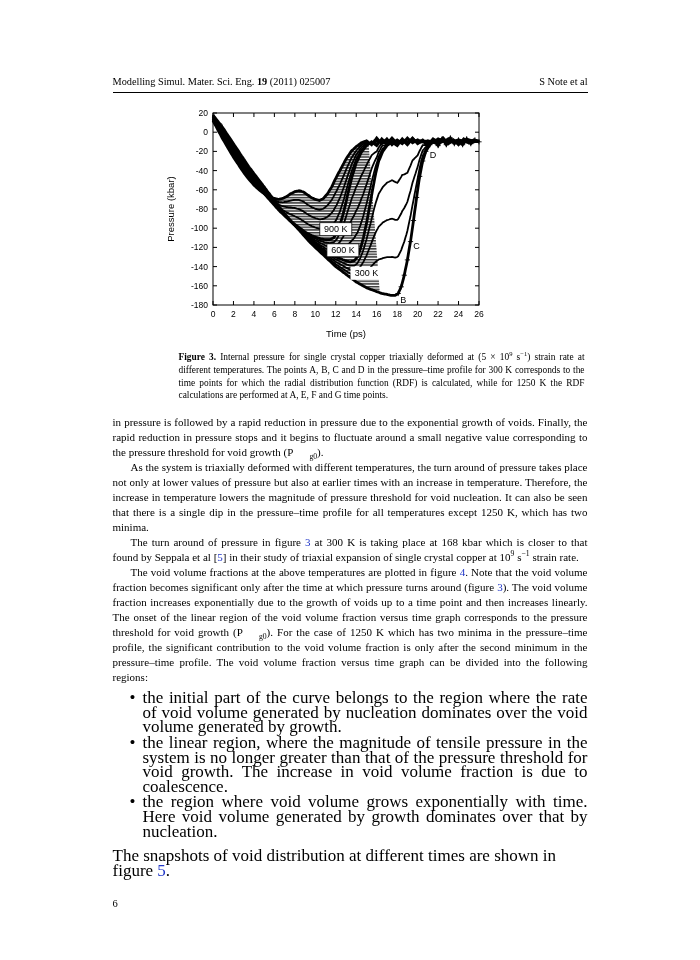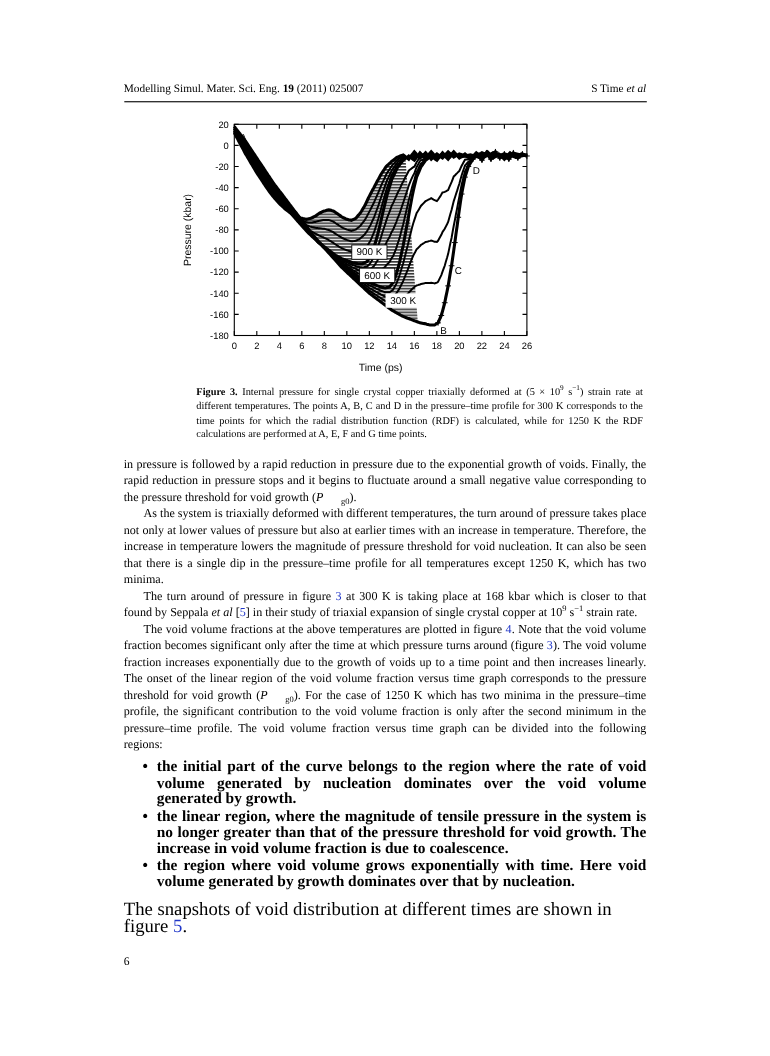--- a/index.html
+++ b/index.html
@@ -15,39 +15,39 @@
   .figure{margin-top:12px;}
   .chart{margin-left:50px;width:330px;height:236px;}
   .chart svg text{fill:#000;}
   .chart .tick{font:8.5px "Liberation Sans",sans-serif;}
   .chart .axis{font:9.5px "Liberation Sans",sans-serif;}
   .chart .ann{font:9px "Liberation Sans",sans-serif;}
   .caption{width:406px;margin:10px 0 0 66px;font-size:9.4px;line-height:12.8px;text-align:justify;}
   .body-text{margin-top:13px;font-size:11px;line-height:15px;}
   .para{margin:0;text-align:justify;}
   .para.indent{text-indent:18px;}
-  .bullets{margin:6px 0 0;padding:0 0 0 30px;list-style:none;font-size:14px;line-height:14.6px;font-weight:bold;}
+  .bullets{margin:6px 0 0;padding:0 0 0 30px;list-style:none;font-size:17px;line-height:14.6px;}
   .bullets li{position:relative;margin-bottom:1px;text-align:justify;}
   .bullets li::before{content:"•";position:absolute;left:-13px;}
   .closing{margin:9px 0 0;font-size:17px;line-height:15px;text-align:left;}
   .page-number{margin-top:20px;font-size:10.5px;}
   .seg-b{font-weight:700;}
-  .seg-i{font-style:italic;margin-top:39px;}
+  .seg-i{margin-top:39px;}
   .seg-sup{vertical-align:super;font-size:0.7em;line-height:0;}
   .seg-sub{vertical-align:sub;font-size:0.7em;line-height:0;padding-left:16px;}
   .seg-link{color:var(--link);}
 </style>
 </head>
 <body>
 
 <div class="content">
 
   <div class="header">
     <div><span>Modelling Simul. Mater. Sci. Eng. </span><span class="seg-b">19</span><span> (2011) 025007</span></div>
-    <div><span>S Time </span><span class="seg-i">et al</span></div>
+    <div><span>S Note </span><span class="seg-i">et al</span></div>
   </div>
 
   <div class="figure">
     <div class="chart" id="chart"><svg width="330" height="236" viewBox="0 0 330 236">
           <defs>
             <pattern id="stripes" width="5" height="2.7" patternUnits="userSpaceOnUse">
               <rect x="0" y="0" width="5" height="1.5" fill="#111"></rect>
             </pattern>
           </defs>
           <polygon points="66.4,32.6 67.4,34.1 68.4,35.6 69.4,37.2 70.5,38.7 71.5,40.3 72.5,41.8 73.5,43.3 74.6,44.9 75.6,46.4 76.6,47.9 77.6,49.5 78.6,51.0 79.7,52.5 80.7,54.1 81.7,55.6 82.7,57.2 83.8,58.7 84.8,60.2 85.8,61.8 86.8,63.1 87.9,64.4 88.9,65.8 89.9,67.1 90.9,68.5 91.9,69.8 93.0,71.2 94.0,72.5 95.0,73.9 96.0,75.2 97.1,76.5 98.1,77.9 99.1,79.2 100.1,80.6 101.2,81.9 102.2,83.3 103.2,84.6 104.2,86.0 105.2,87.3 106.3,88.6 107.3,90.0 108.3,91.3 109.3,92.7 110.4,94.0 111.4,95.4 112.4,96.7 113.4,98.0 114.5,99.4 115.5,100.7 116.5,102.1 117.5,103.4 118.5,104.8 119.6,106.1 120.6,107.5 121.6,108.8 122.6,110.0 123.7,111.1 124.7,112.3 125.7,113.4 126.7,114.6 127.8,115.7 128.8,116.9 129.8,118.0 130.8,119.2 131.8,120.3 132.9,121.5 133.9,122.6 134.9,123.8 135.9,124.9 137.0,126.1 138.0,127.2 139.0,128.4 140.0,129.5 141.1,130.7 142.1,131.8 143.1,133.0 144.1,134.1 145.1,135.3 146.2,136.4 147.2,137.6 148.2,138.6 149.2,139.5 150.3,140.5 151.3,141.4 152.3,142.4 153.3,143.4 154.4,144.3 155.4,145.3 156.4,146.2 157.4,147.2 158.4,148.2 159.5,149.1 160.5,150.1 161.5,151.0 162.5,152.0 163.6,153.0 164.6,153.9 165.6,154.9 166.6,155.8 167.7,156.8 168.7,157.8 169.7,158.7 170.7,159.7 171.7,160.6 172.8,161.6 173.8,162.4 174.8,163.1 175.8,163.9 176.9,164.7 177.9,165.4 178.9,166.2 179.9,167.0 181.0,167.7 182.0,168.5 183.0,169.3 184.0,170.0 185.0,170.8 186.1,171.6 187.1,172.4 188.1,173.1 189.1,173.9 190.2,174.7 191.2,175.4 192.2,176.2 193.2,177.0 194.3,177.5 195.3,178.1 196.3,178.7 197.3,179.3 198.3,179.8 199.4,180.4 200.4,181.0 201.4,181.6 202.4,182.1 203.5,182.7 204.5,183.1 205.5,183.5 206.5,183.9 207.6,184.3 208.6,184.6 209.6,185.0 210.6,185.4 211.6,185.8 212.7,186.2 213.7,186.6 214.7,186.9 215.7,187.3 216.8,187.7 205.5,37.4 204.5,36.6 203.5,35.8 202.4,36.2 201.4,36.6 200.4,37.0 199.4,37.4 198.3,37.8 197.3,38.5 196.3,39.3 195.3,40.1 194.3,40.8 193.2,41.6 192.2,42.6 191.2,43.5 190.2,44.5 189.1,45.4 188.1,46.4 187.1,47.9 186.1,49.5 185.0,51.0 184.0,52.5 183.0,54.1 182.0,56.0 181.0,57.9 179.9,59.8 178.9,61.8 177.9,63.7 176.9,65.6 175.8,67.5 174.8,69.4 173.8,71.4 172.8,73.3 171.7,75.4 170.7,77.6 169.7,79.8 168.7,81.9 167.7,83.6 166.6,85.3 165.6,87.0 164.6,88.6 163.6,89.8 162.5,91.0 161.5,92.2 160.5,93.4 159.5,93.9 158.4,94.4 157.4,94.9 156.4,95.4 155.4,95.1 154.4,94.9 153.3,94.6 152.3,94.4 151.3,93.9 150.3,93.4 149.2,93.0 148.2,92.5 147.2,91.8 146.2,91.0 145.1,90.3 144.1,89.6 143.1,88.9 142.1,88.2 141.1,87.4 140.0,86.7 139.0,86.5 138.0,86.2 137.0,86.0 135.9,85.8 134.9,86.0 133.9,86.2 132.9,86.5 131.8,86.7 130.8,87.2 129.8,87.7 128.8,88.2 127.8,88.6 126.7,89.4 125.7,90.1 124.7,90.8 123.7,91.5 122.6,92.0 121.6,92.5 120.6,93.0 119.6,93.4 118.5,93.7 117.5,93.9 116.5,94.2 115.5,94.4 114.5,94.2 113.4,93.9 112.4,93.7 111.4,93.4 110.4,93.1 109.3,92.7 108.3,92.3 107.3,91.9 106.3,91.5 105.2,90.9 104.2,90.4 103.2,89.8 102.2,89.2 101.2,88.6 100.1,87.9 99.1,87.1 98.1,86.3 97.1,85.6 96.0,84.8 95.0,83.8 94.0,82.9 93.0,81.9 91.9,81.0 90.9,80.0 89.9,78.8 88.9,77.7 87.9,76.5 86.8,75.4 85.8,74.2 84.8,72.9 83.8,71.6 82.7,70.2 81.7,68.9 80.7,67.5 79.7,66.0 78.6,64.4 77.6,62.9 76.6,61.4 75.6,59.8 74.6,58.3 73.5,56.8 72.5,55.2 71.5,53.7 70.5,52.2 69.4,50.4 68.4,48.7 67.4,47.0 66.4,45.2 " fill="url(#stripes)" opacity="0.85"></polygon>

